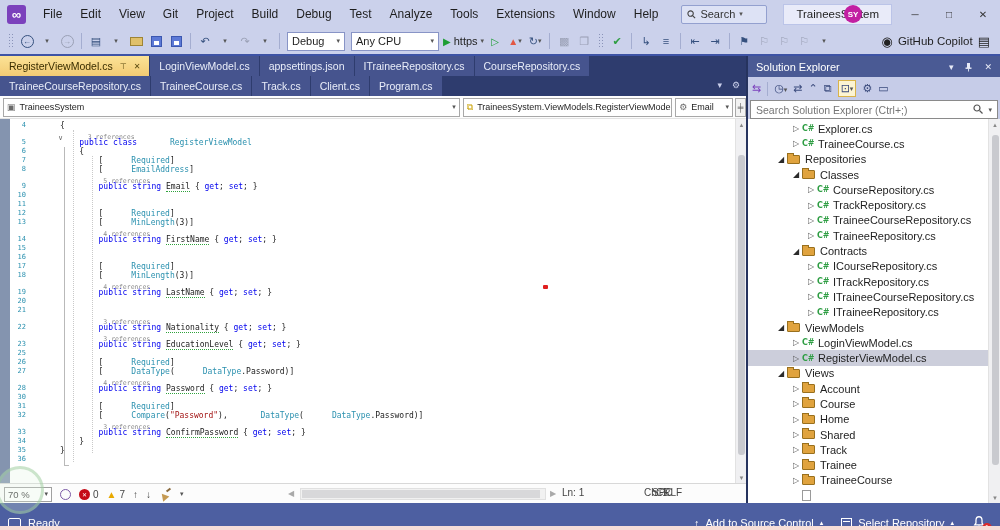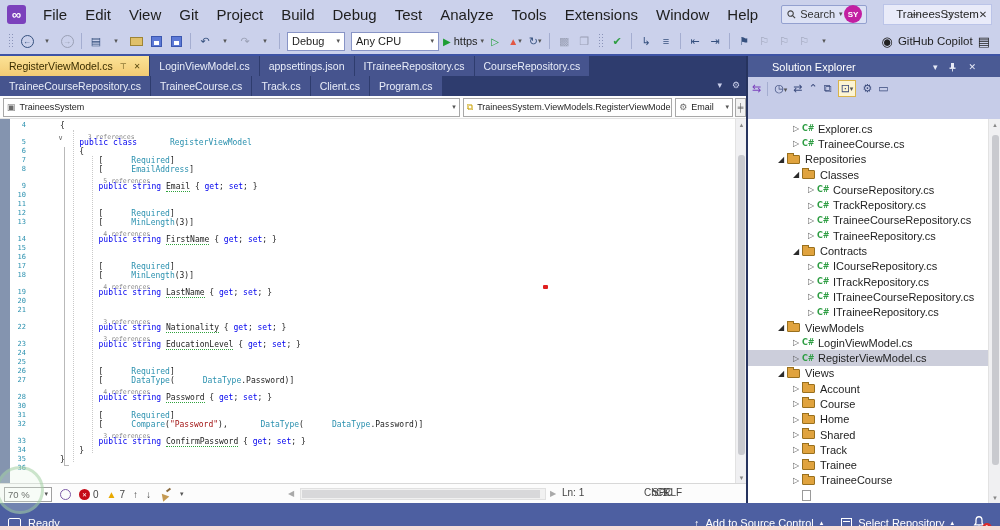--- a/index.html
+++ b/index.html
@@ -3,21 +3,21 @@
 <meta charset="utf-8">
 <style>
   * { margin:0; padding:0; box-sizing:border-box; }
   body { font-family:"Liberation Sans", sans-serif; background:#888; }
   #app { position:relative; width:1000px; height:530px; background:#CBD1EB; overflow:hidden; font-family:"Liberation Sans",sans-serif; }
 
   
   .titlebar { position:absolute; left:0; top:0; width:1000px; height:28px; background:#CBD1EB; display:flex; align-items:center; }
   .vslogo { width:19px; height:19px; margin:0 8px 0 7px; background:#7B41BC; border-radius:3px; color:#fff; font-size:13px; font-weight:bold; display:flex; align-items:center; justify-content:center; }
   .menus { display:flex; align-items:center; }
-  .menu-item { font-size:15px; color:#1e1e1e; padding:0 9px; height:28px; display:flex; align-items:center; cursor:default; }
+  .menu-item { font-size:12px; color:#1e1e1e; padding:0 9px; height:28px; display:flex; align-items:center; cursor:default; }
   .tb-search { margin-left:14px; width:86px; height:19px; border:1px solid #93A0CF; background:#DDE2F5; border-radius:2px; display:flex; align-items:center; padding:0 5px; gap:4px; font-size:11px; color:#333; }
   .tb-search .caret, .caret { font-size:7px; color:#555; }
   .title-pill { margin-left:16px; height:21px; background:#E9EBF9; border:1px solid #BBC4E8; padding:0 12px; display:flex; align-items:center; font-size:11.5px; color:#1e1e1e; }
   .tb-right { position:absolute; right:0; top:0; height:28px; display:flex; align-items:center; gap:0; }
   .avatar { width:18px; height:18px; border-radius:50%; background:#C21FA2; color:#fff; font-size:8px; font-weight:bold; display:flex; align-items:center; justify-content:center; margin-right:36px; }
   .winbtn { width:34px; height:28px; display:flex; align-items:center; justify-content:center; font-size:10px; color:#333; }
 
   
   .toolbar { position:absolute; left:0; top:28px; width:1000px; height:26px; background:#CBD1EB; display:flex; align-items:center; padding-left:4px; }
   .accent-line { position:absolute; left:0; top:54px; width:1000px; height:2px; background:#3D53A5; }
@@ -87,21 +87,21 @@
   .feedback { width:11px; height:11px; border:1.5px solid #7B5AA6; border-radius:50%; }
   .broom { position:relative; width:13px; height:13px; }
   .broom .stick { position:absolute; left:7px; top:1px; width:5px; height:2px; background:#8A6B3F; transform:rotate(-40deg); }
   .broom .head { position:absolute; left:1px; top:5px; width:0; height:0; border-left:4px solid transparent; border-right:4px solid transparent; border-bottom:7px solid #C59A52; transform:rotate(-40deg); }
 
   
   .splitter-col { position:absolute; left:746px; top:56px; width:2px; height:447px; background:#26335E; }
 
   
   .sepanel { position:absolute; left:748px; top:56px; width:252px; height:447px; background:#C6CCE8; }
-  .se-head { height:21px; background:#4A5A94; color:#fff; font-size:11px; display:flex; align-items:center; padding:0 24px; }
+  .se-head { height:21px; background:#4A5A94; color:#fff; font-size:11px; display:flex; align-items:center; padding:0 8px; }
   .se-head .hicons { margin-left:auto; display:flex; gap:11px; align-items:center; font-size:9px; color:#E7EAF6; }
   .se-tools { height:23px; display:flex; align-items:center; padding:0 4px; gap:6px; color:#3A4A7C; font-size:11px; }
   .se-tools .hl { background:#FCF4D3; border:1px solid #D9B34A; padding:0 2px; height:17px; display:flex; align-items:center; }
   .se-search { height:19px; margin:0 2px; background:#fff; border:1px solid #8A8A8A; display:flex; align-items:center; font-size:10.5px; color:#767676; padding:0 5px; }
   .se-search .mag { margin-left:auto; }
   .se-tree { position:absolute; left:0; top:63px; width:252px; height:384px; background:#fff; overflow:hidden; padding-top:2px; }
   .trow { height:15.3px; display:flex; align-items:center; font-size:11px; color:#1e1e1e; white-space:nowrap; }
   .trow.sel { background:#CCCEDB; }
   .exp { width:12px; font-size:8px; color:#5a5a5a; text-align:center; flex:none; }
   .exp.open { color:#2b2b2b; }
@@ -397,24 +397,20 @@
         <div class="crow">
           <span class="lnum">22</span>
           <span class="ct"><span class="tk-p">        </span><span class="tk-k">public</span><span class="tk-p"> </span><span class="tk-k">string</span><span class="tk-p"> </span><span class="tk-u">Nationality</span><span class="tk-p"> { </span><span class="tk-k">get</span><span class="tk-p">; </span><span class="tk-k">set</span><span class="tk-p">; }</span></span>
         </div>
         <div class="lensrow"><span class="lens">        3 references</span></div>
         <div class="crow">
           <span class="lnum">23</span>
           <span class="ct"><span class="tk-p">        </span><span class="tk-k">public</span><span class="tk-p"> </span><span class="tk-k">string</span><span class="tk-p"> </span><span class="tk-u">EducationLevel</span><span class="tk-p"> { </span><span class="tk-k">get</span><span class="tk-p">; </span><span class="tk-k">set</span><span class="tk-p">; }</span></span>
         </div>
         <div class="crow">
-          <span class="lnum">24</span>
-          <span class="ct"></span>
-        </div>
-        <div class="crow">
           <span class="lnum">25</span>
           <span class="ct"></span>
         </div>
         <div class="crow">
           <span class="lnum">26</span>
           <span class="ct"><span class="tk-p">        [</span><span class="tk-t">Required</span><span class="tk-p">]</span></span>
         </div>
         <div class="crow">
           <span class="lnum">27</span>
           <span class="ct"><span class="tk-p">        [</span><span class="tk-t">DataType</span><span class="tk-p">(</span><span class="tk-t">DataType</span><span class="tk-p">.Password)]</span></span>
@@ -515,20 +511,30 @@
       <span style="color:#7B41BC">⇆</span>
       <span style="width:1px;height:14px;background:#A4ADD0"></span>
       <span>◷<span class="caret">▾</span></span>
       <span>⇄</span>
       <span>⌃</span>
       <span>⧉</span>
       <span class="hl">⊡<span class="caret">▾</span></span>
       <span>⚙</span>
       <span>▭</span>
     </div>
+    <div class="se-search">
+      <span>Search Solution Explorer (Ctrl+;)</span>
+      <span class="mag">
+        <svg width="10" height="10" viewBox="0 0 10 10">
+            <circle cx="4" cy="4" r="3" fill="none" stroke="#555" stroke-width="1.2"></circle>
+            <line x1="6.5" y1="6.5" x2="9.5" y2="9.5" stroke="#555" stroke-width="1.2"></line>
+          </svg>
+      </span>
+      <span class="caret" style="margin-left:5px">▾</span>
+    </div>
     <div class="se-tree" id="setree">
         <div class="trow" style="padding-left: 42px;">
           <span class="exp">▷</span>
           <span class="csico">C#</span>
           <span>Explorer.cs</span>
         </div>
         <div class="trow" style="padding-left: 42px;">
           <span class="exp">▷</span>
           <span class="csico">C#</span>
           <span>TraineeCourse.cs</span>

